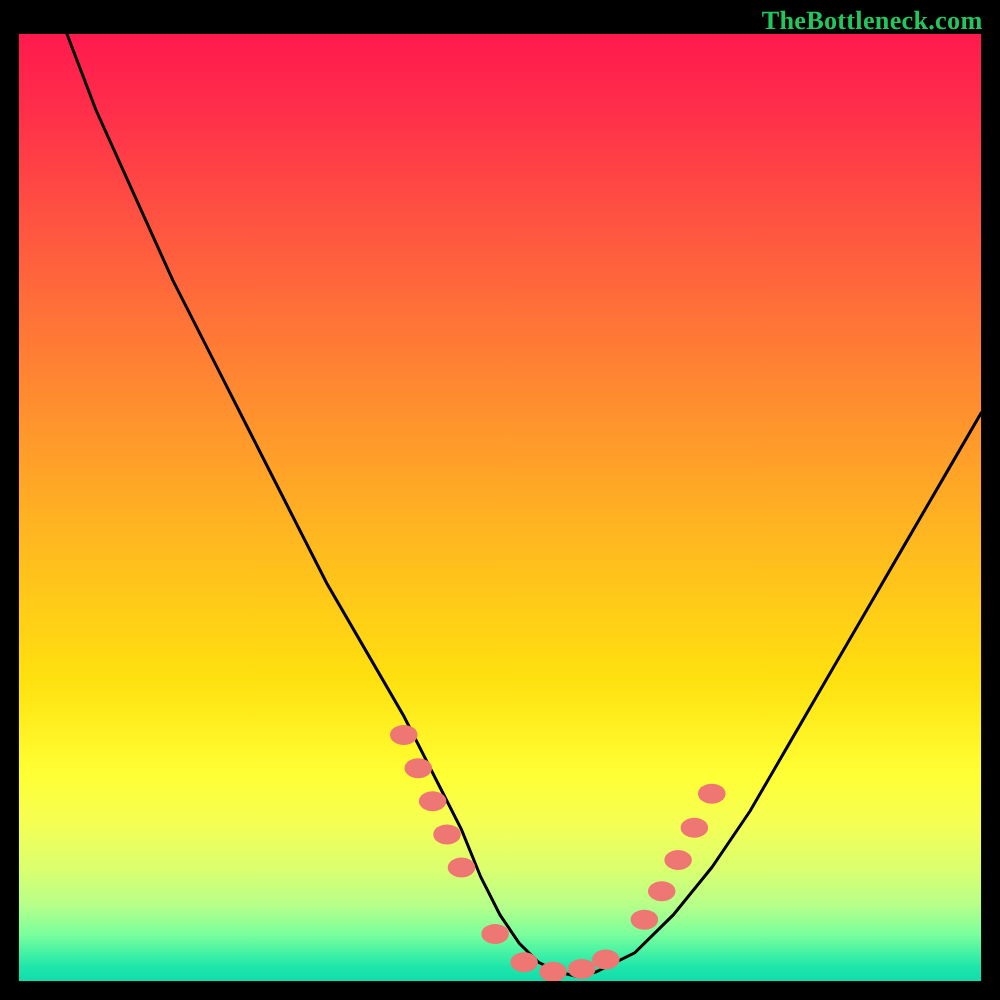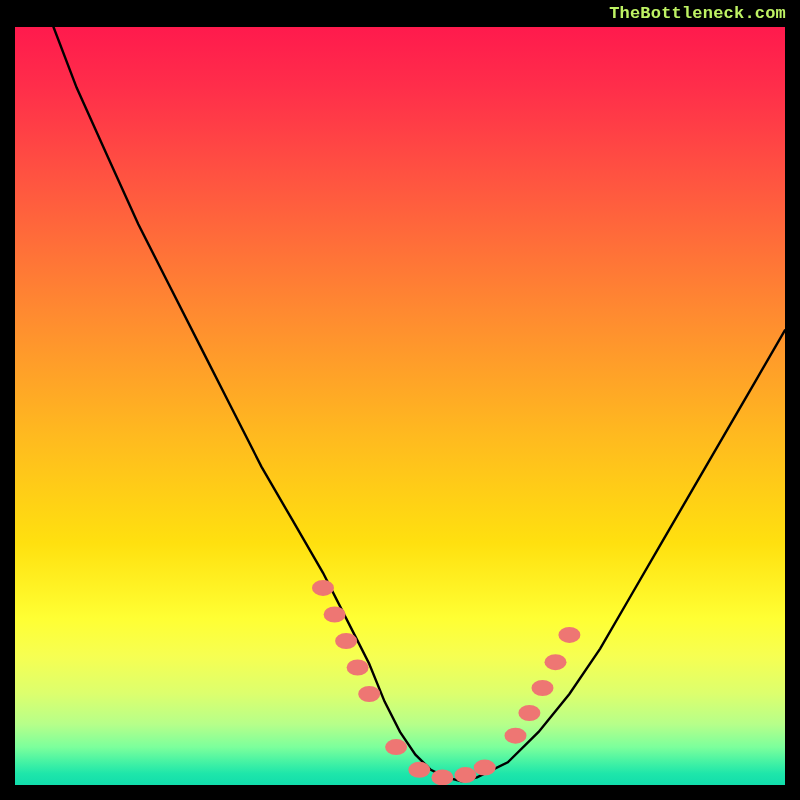--- a/index.html
+++ b/index.html
@@ -42,24 +42,24 @@
     inset: 0;
   }
   .markers {
     position: absolute;
     inset: 0;
   }
   .watermark {
     position: absolute;
     top: 4px;
     right: 14px;
-    font-family: Liberation Mono, monospace;
-    font-size: 17px;
+    font-family: Liberation Serif, serif;
+    font-size: 21px;
     font-weight: 700;
-    color: #bef264;
+    color: #22c55e;
     letter-spacing: 0.2px;
   }
 </style>
 </head>
 <body>
 
 <div class="stage">
   <div class="watermark">TheBottleneck.com</div>
   <div class="plot">
     <div class="gradient"></div>

